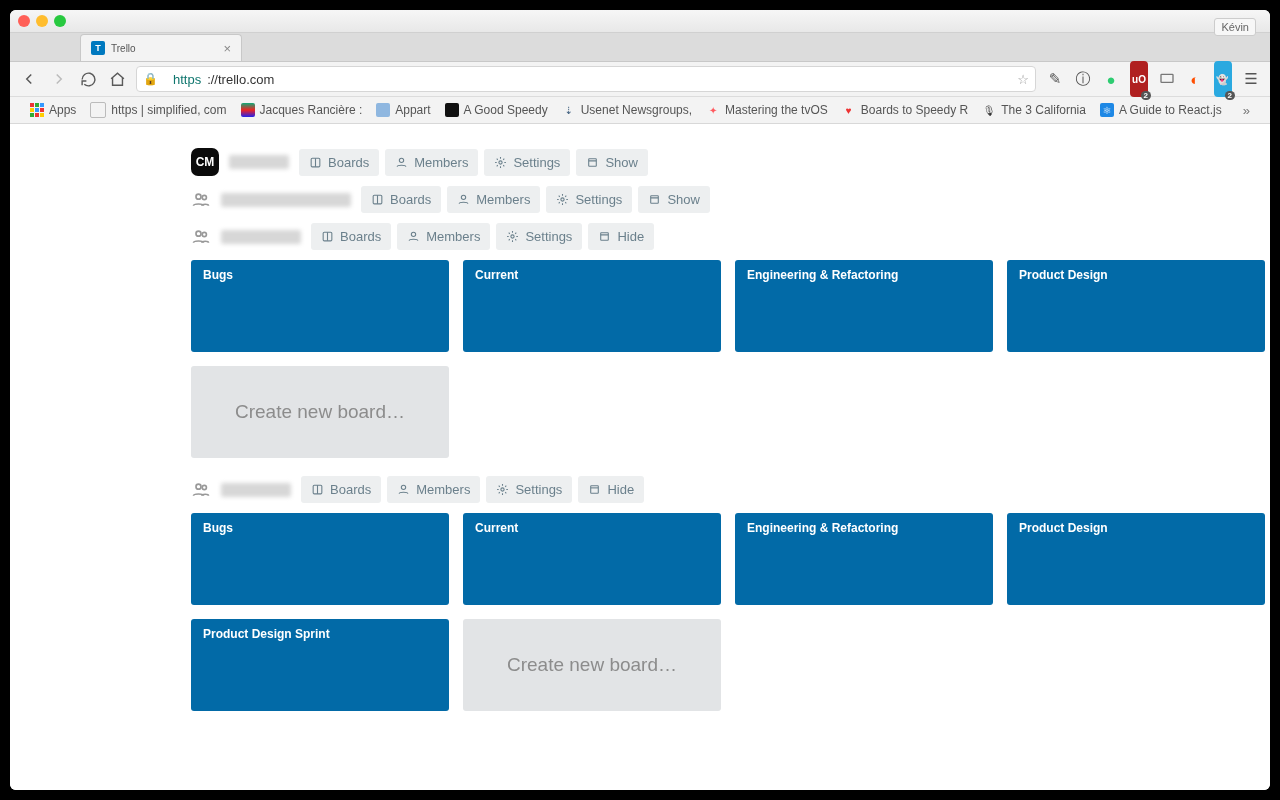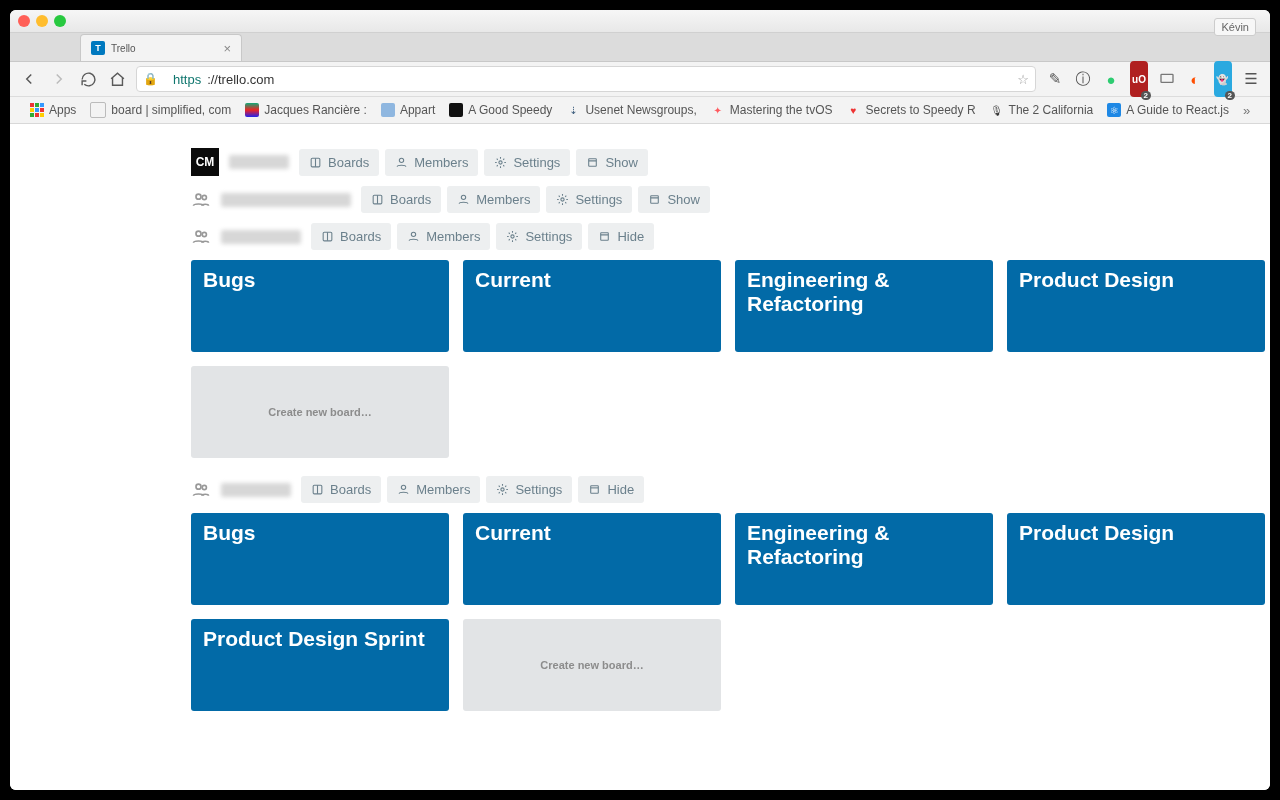--- a/index.html
+++ b/index.html
@@ -29,30 +29,30 @@
   .bookmarks{height:26px;background:#f3f3f3;border-bottom:1px solid #d8d8d8;display:flex;align-items:center;padding:0 20px;gap:14px;overflow:hidden;}
   .bk{display:flex;align-items:center;gap:5px;color:#555;font-size:12px;white-space:nowrap;}
   .bk .bi{width:14px;height:14px;border-radius:2px;display:flex;align-items:center;justify-content:center;font-size:10px;}
   .apps-icon{width:14px;height:14px;display:grid;grid-template-columns:repeat(3,4px);grid-template-rows:repeat(3,4px);gap:1px;}
   .apps-icon span:nth-child(1){background:#e33;} .apps-icon span:nth-child(2){background:#3a3;} .apps-icon span:nth-child(3){background:#39f;}
   .apps-icon span:nth-child(4){background:#fc0;} .apps-icon span:nth-child(5){background:#39f;} .apps-icon span:nth-child(6){background:#e33;}
   .apps-icon span:nth-child(7){background:#3a3;} .apps-icon span:nth-child(8){background:#e33;} .apps-icon span:nth-child(9){background:#fc0;}
   .content{flex:1;overflow:auto;background:#fff;}
   .wrap{max-width:1070px;margin:0 auto;padding:14px 0 40px 0;}
   .team-row{display:flex;align-items:center;gap:10px;margin:10px 0 8px 86px;}
-  .team-logo{width:28px;height:28px;background:#0b0b0b;color:#fff;display:flex;align-items:center;justify-content:center;font-size:12px;font-weight:700;border-radius:0;}
+  .team-logo{width:28px;height:28px;background:#0b0b0b;color:#fff;display:flex;align-items:center;justify-content:center;font-size:12px;font-weight:700;border-radius:7px;}
   .team-people{color:#999;}
   .team-name-redacted{background:#d7d7d7;color:#d7d7d7;border-radius:2px;filter:blur(2px);height:14px;display:inline-block;}
   .redw60{width:60px;} .redw130{width:130px;} .redw80{width:80px;} .redw70{width:70px;}
   .chipset{display:flex;gap:6px;}
   .chip{background:#edeff0;border-radius:3px;padding:6px 10px;display:flex;align-items:center;gap:6px;color:#6b808c;font-size:13px;cursor:pointer;}
   .chip svg{width:13px;height:13px;}
   .boards-grid{display:grid;grid-template-columns:repeat(4,258px);gap:14px;margin:10px 0 18px 86px;}
-  .board-tile{height:92px;border-radius:3px;background:#026aa7;color:#fff;font-weight:700;font-size:21px;padding:8px 12px;cursor:pointer;box-sizing:border-box;}
-  .board-tile.create{background:#e2e4e6;color:#8c8c8c;font-weight:700;display:flex;align-items:center;justify-content:center;font-size:11px;}
+  .board-tile{height:92px;border-radius:3px;background:#026aa7;color:#fff;font-weight:700;font-size:12px;padding:8px 12px;cursor:pointer;box-sizing:border-box;}
+  .board-tile.create{background:#e2e4e6;color:#8c8c8c;font-weight:400;display:flex;align-items:center;justify-content:center;font-size:19px;}
   .bk-more{margin-left:auto;color:#777;}
   svg{display:block;}
 </style>
 </head>
 <body>
 
 <div class="screen">
   <div class="mac-window">
     <div class="user-badge">Kévin</div>
 
@@ -128,21 +128,21 @@
             <span></span>
             <span></span>
             <span></span>
             <span></span>
             <span></span>
           </span>
         <span>Apps</span>
       </div>
       <div class="bk">
           <span class="bi" style="border:1px solid #bbb"></span>
-          <span>board | simplified, com</span>
+          <span>https | simplified, com</span>
         </div>
       <div class="bk">
           <span class="bi" style="background:linear-gradient(#1a7,#e22,#22e)"></span>
           <span>Jacques Rancière : </span>
         </div>
       <div class="bk">
           <span class="bi" style="background:#8fb7e0"></span>
           <span>Appart</span>
         </div>
       <div class="bk">
@@ -152,25 +152,25 @@
       <div class="bk">
           <span class="bi" style="color:#357">⇣</span>
           <span>Usenet Newsgroups,</span>
         </div>
       <div class="bk">
           <span class="bi" style="color:#ff5a5f">✦</span>
           <span>Mastering the tvOS </span>
         </div>
       <div class="bk">
           <span class="bi" style="color:#e33">♥</span>
-          <span>Secrets to Speedy R</span>
+          <span>Boards to Speedy R</span>
         </div>
       <div class="bk">
           <span class="bi" style="color:#333">🎙</span>
-          <span>The 2 California</span>
+          <span>The 3 California</span>
         </div>
       <div class="bk">
           <span class="bi" style="background:#1e88e5;color:#fff">⚛</span>
           <span>A Guide to React.js </span>
         </div>
       <span class="bk-more">»</span>
     </div>
 
     <div class="content">
       <div class="wrap">

